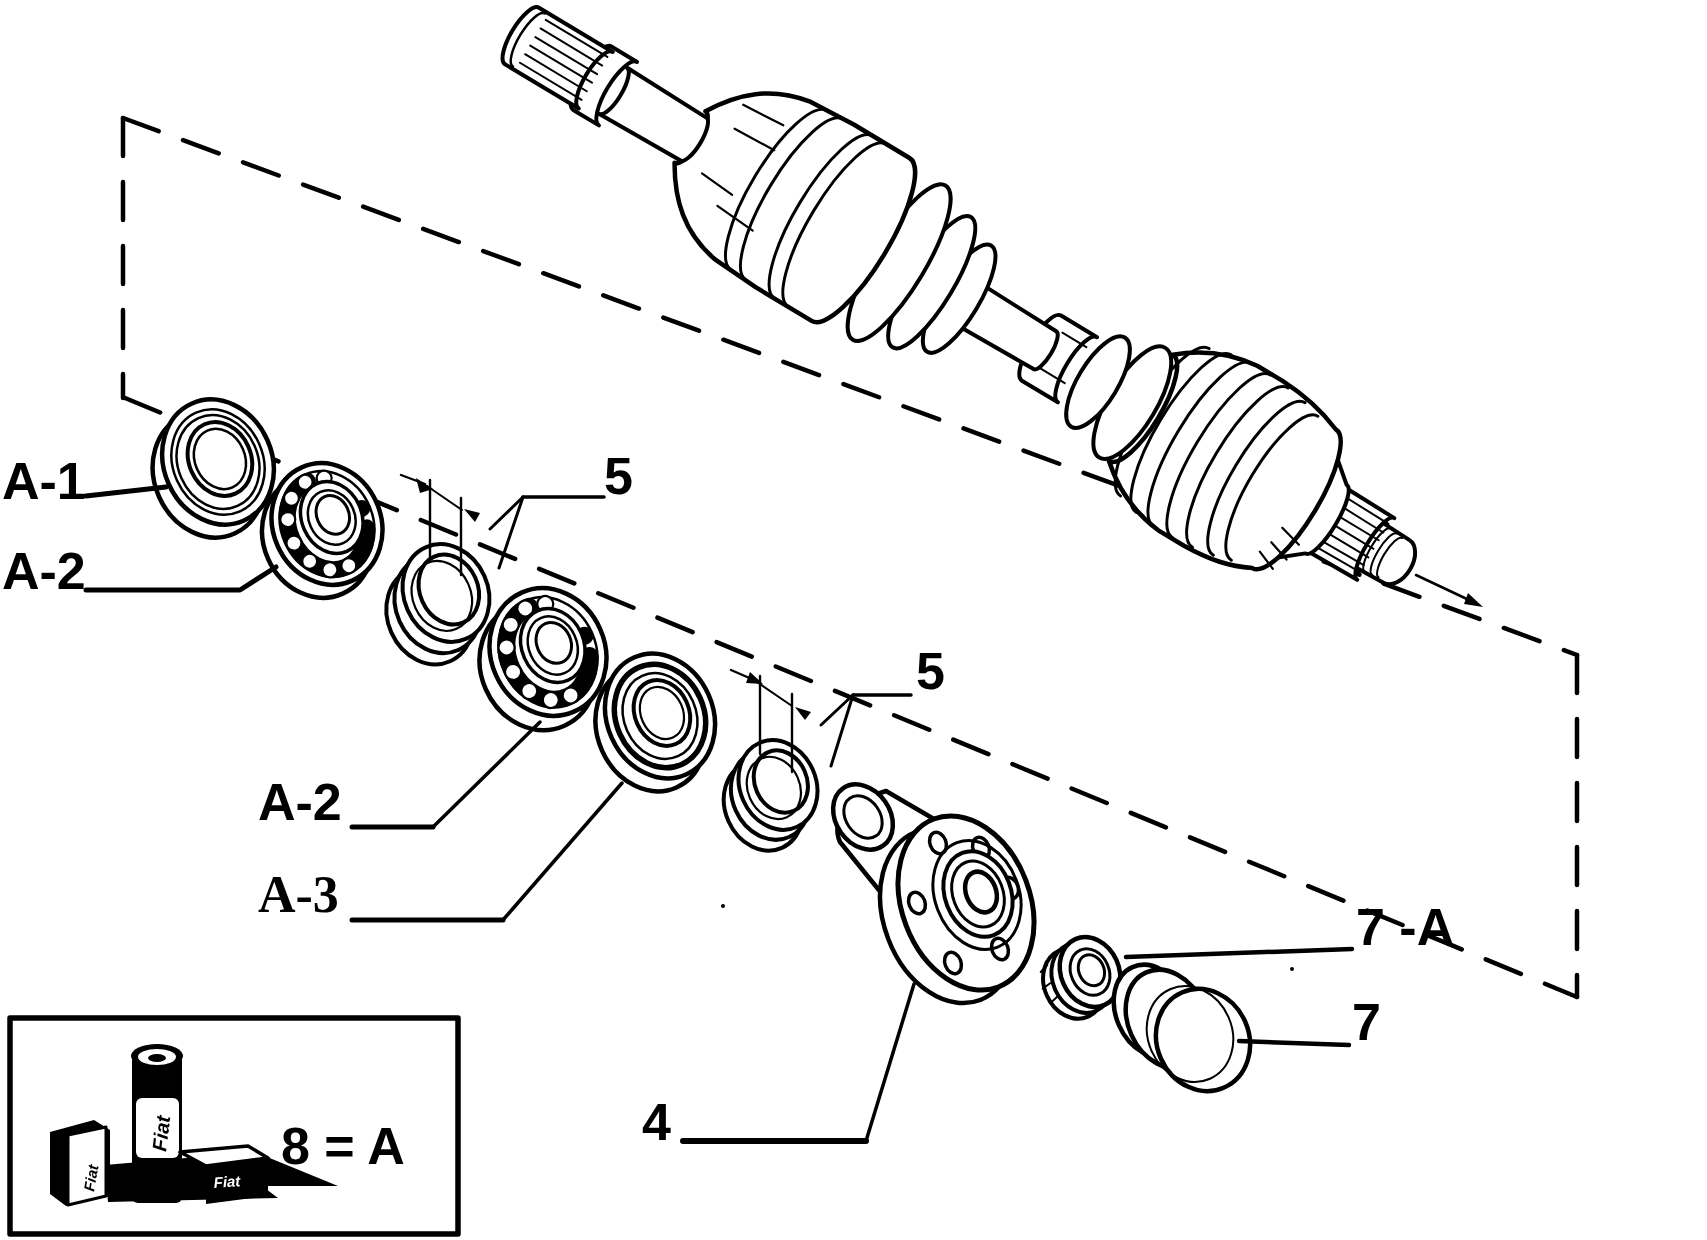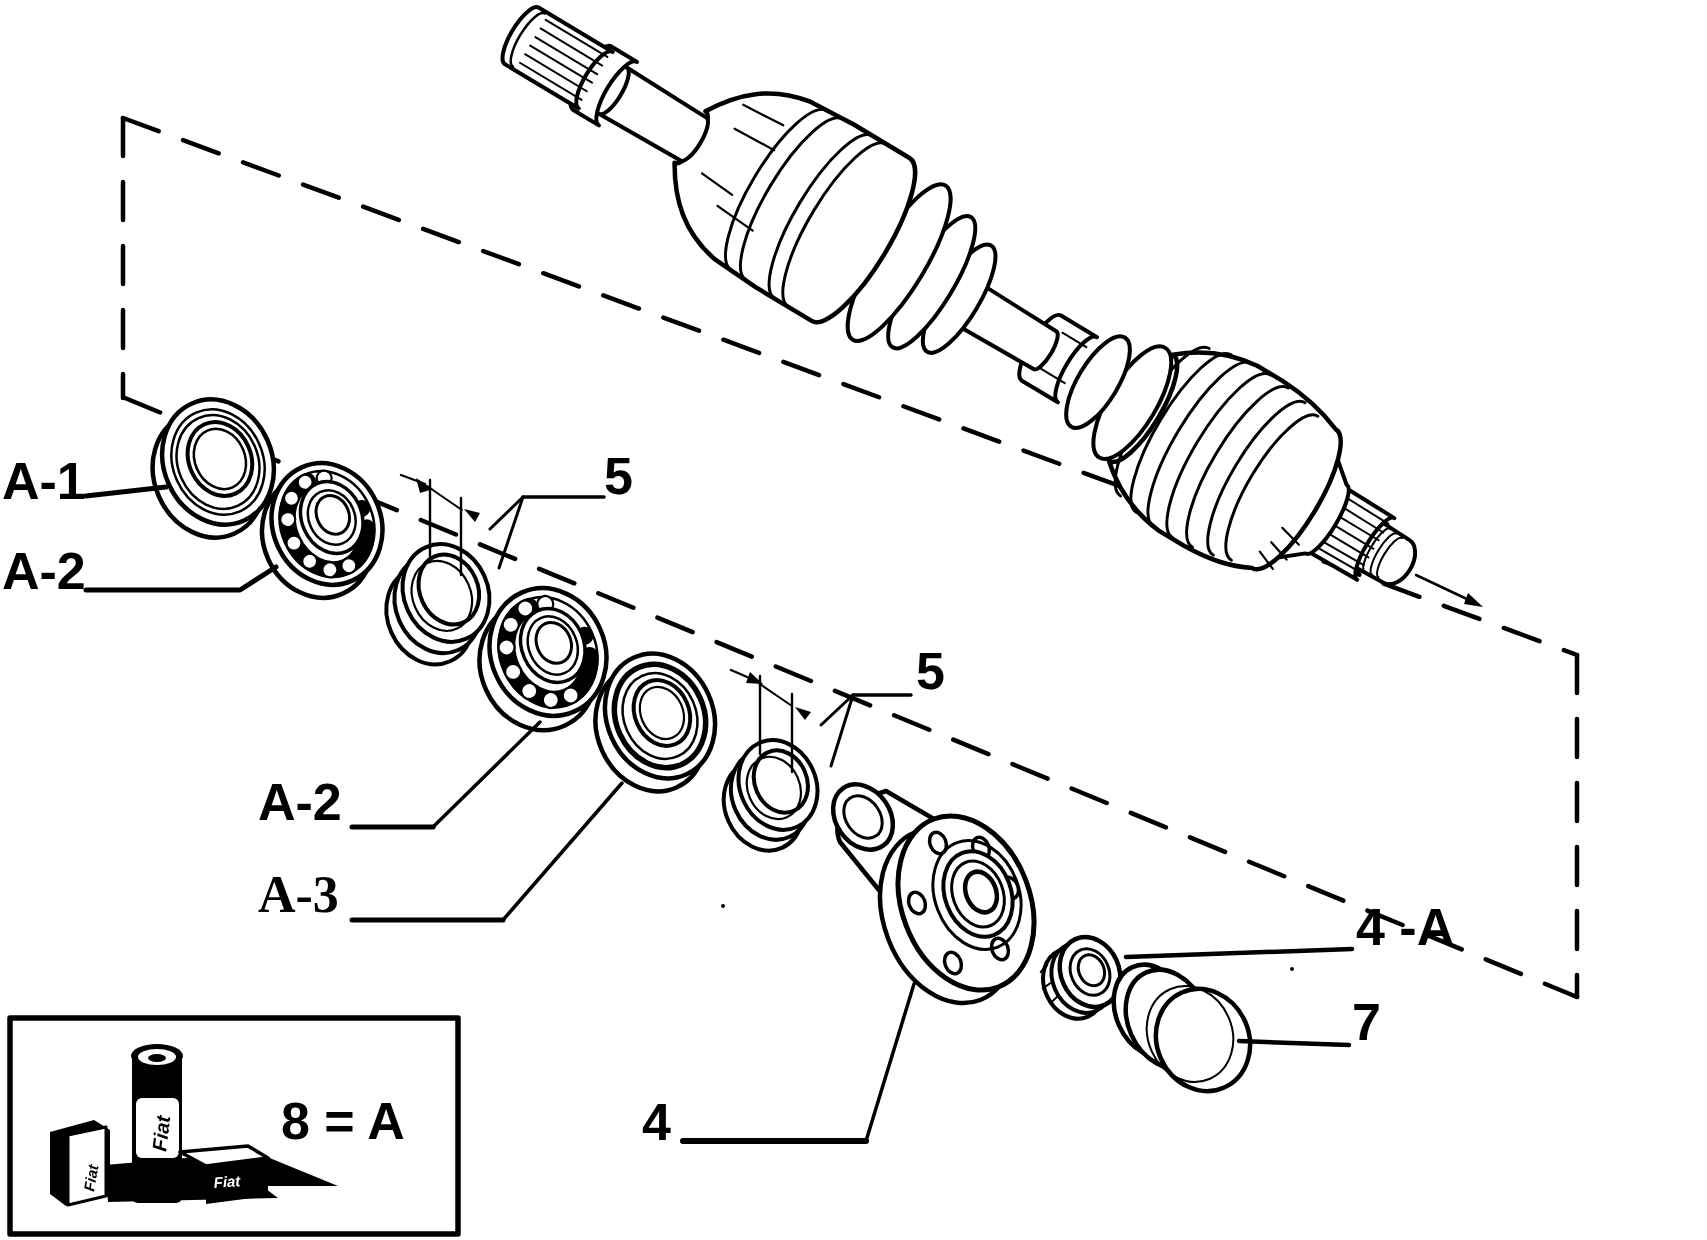--- a/index.html
+++ b/index.html
@@ -262,16 +262,16 @@
   <circle class="bk" cx="1292" cy="969" r="2"></circle>
 </svg>
 
   <div class="lbl" style="left:2px;top:455px;text-align:center;">A-1</div>
   <div class="lbl" style="left:2px;top:545px;">A-2</div>
   <div class="lbl" style="left:258px;top:776px;">A-2</div>
   <div class="lbl" style="left:258px;top:869px;font-family:Liberation Serif, serif;">A-3</div>
   <div class="lbl" style="left:604px;top:450px;">5</div>
   <div class="lbl" style="left:916px;top:645px;">5</div>
   <div class="lbl" style="left:642px;top:1096px;">4</div>
-  <div class="lbl" style="left:1356px;top:901px;">4 -A</div>
+  <div class="lbl" style="left:1356px;top:901px;">7 -A</div>
   <div class="lbl" style="left:1352px;top:996px;">7</div>
-  <div class="lbl" style="left:281px;top:1095px;">8 = A</div>
+  <div class="lbl" style="left:281px;top:1120px;">8 = A</div>
 </div>
 
 </body></html>

